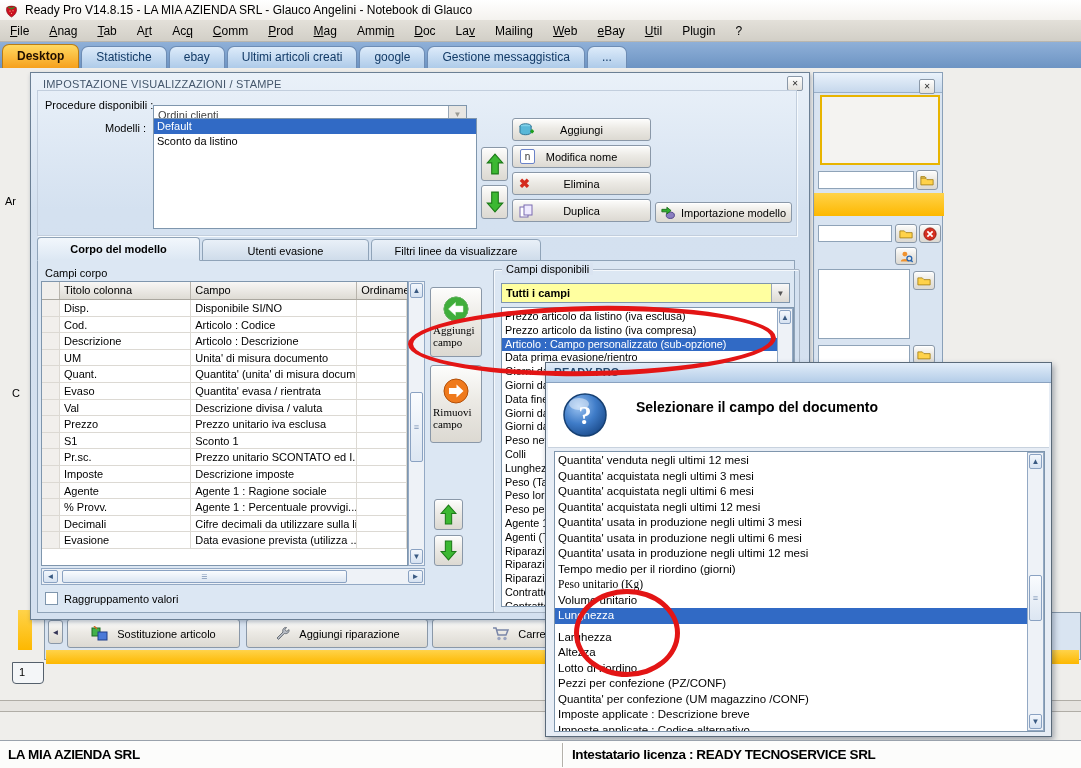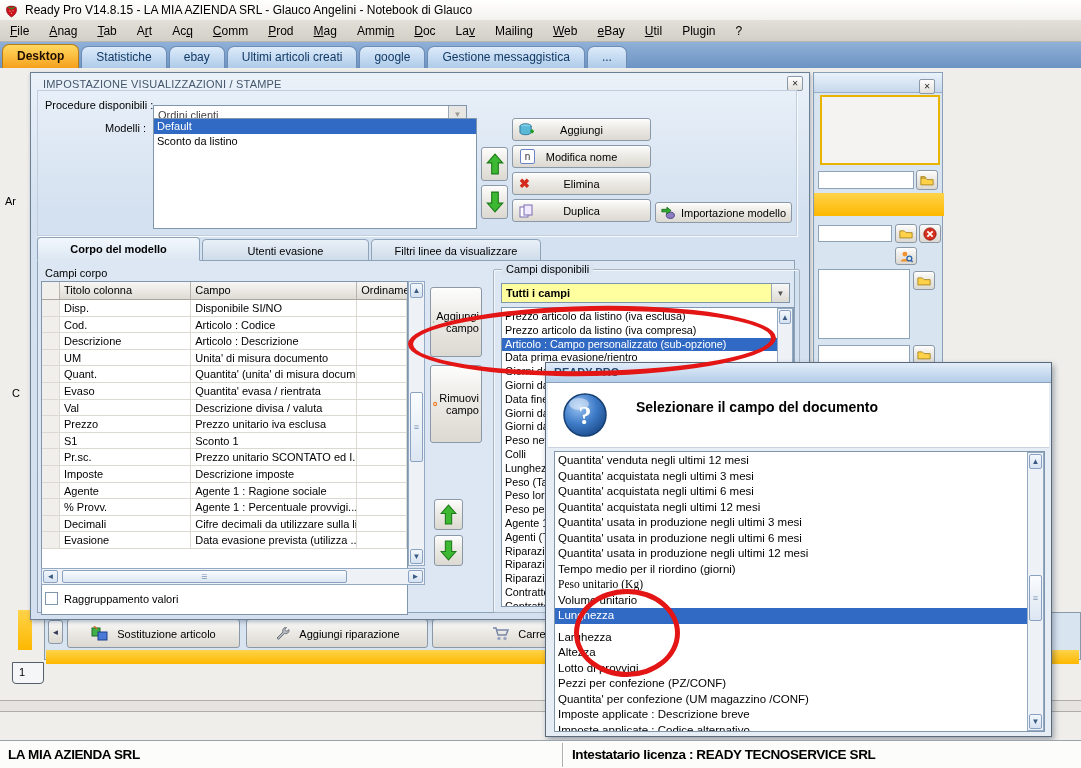--- a/index.html
+++ b/index.html
@@ -57,21 +57,21 @@
     border:1px solid #8fa3b8;border-radius:4px 4px 0 0;box-sizing:border-box;}
   .tabstrip .t.on{font-weight:bold;background:linear-gradient(#f2f7fc,#dce7f3);height:24px;border-bottom:1px solid #dce7f3;z-index:3;}
 
   .thead{background:linear-gradient(#f8f7f5,#dedbd4);border-bottom:1px solid #aaa79f;display:flex;box-sizing:border-box;}
   .thead div{border-right:1px solid #b8b4ac;padding:2px 4px;box-sizing:border-box;white-space:nowrap;overflow:hidden;}
   .trow{display:flex;height:16.6px;line-height:16.5px;box-sizing:border-box;}
   .trow div{border-right:1px solid #dcd9d3;border-bottom:1px solid #dcd9d3;padding:0 4px;box-sizing:border-box;
     white-space:nowrap;overflow:hidden;}
   .c0{width:18px;background:#f1efec;} .c1{width:132px;} .c2{width:167px;} .c3{width:50px;}
 
-  .transferbtn{flex-direction:row;gap:2px;padding:4px 2px;text-align:right;line-height:12px;}
+  .transferbtn{flex-direction:column;gap:2px;padding:4px 2px;text-align:left;line-height:12px;font-family:Liberation Serif, serif;}
 
   
   .rdlg{left:545px;top:362px;width:507px;height:375px;background:#e7edf5;border:1px solid #5a6a7a;
     box-shadow:2px 3px 6px rgba(30,45,70,.4);box-sizing:border-box;}
   .rtitle{position:absolute;left:0;top:0;width:100%;height:20px;background:linear-gradient(#e2edf9,#b4cde8);
     border-bottom:1px solid #8aa2c0;box-sizing:border-box;}
   .rtitle span{position:absolute;left:8px;top:3px;font-weight:bold;color:#274b70;font-size:11px;}
 
   
   .ann{border:5px solid #e31515;border-radius:50%;z-index:60;pointer-events:none;}
@@ -290,21 +290,21 @@
 
     <div class="tabstrip">
       <div class="t on abs" style="left:6px;top:164px;width:163px;">Corpo del modello</div>
       <div class="t abs" style="left:171px;top:166px;width:167px;">Utenti evasione</div>
       <div class="t abs" style="left:340px;top:166px;width:170px;">Filtri linee da visualizzare</div>
     </div>
     <div class="abs" style="left:6px;top:187px;width:758px;height:353px;border:1px solid #8fa3b8;background:#dce7f3;box-sizing:border-box;"></div>
 
     <span class="abs" style="left:14px;top:194px;">Campi corpo</span>
 
-    <div class="abs" style="left:10px;top:208px;width:367px;height:334px;background:#fff;border:1px solid #7f96ad;box-sizing:border-box;">
+    <div class="abs" style="left:10px;top:208px;width:367px;height:285px;background:#fff;border:1px solid #7f96ad;box-sizing:border-box;">
       <div class="thead" style="height:18px;">
         <div class="c0"></div>
         <div class="c1">Titolo colonna</div>
         <div class="c2">Campo</div>
         <div class="c3" style="border-right:none;">Ordinamen</div>
       </div>
       <div>
         <div class="trow">
             <div class="c0"></div>
             <div class="c1">Disp.</div>
@@ -507,21 +507,21 @@
         <div class="li" style="height:15.5px;line-height:15.5px;">Quantita' acquistata negli ultimi 12 mesi</div>
         <div class="li" style="height:15.5px;line-height:15.5px;">Quantita' usata in produzione negli ultimi 3 mesi</div>
         <div class="li" style="height:15.5px;line-height:15.5px;">Quantita' usata in produzione negli ultimi 6 mesi</div>
         <div class="li" style="height:15.5px;line-height:15.5px;">Quantita' usata in produzione negli ultimi 12 mesi</div>
         <div class="li" style="height:15.5px;line-height:15.5px;">Tempo medio per il riordino (giorni)</div>
         <div class="li" style="height:15.5px;line-height:15.5px;font-family:Liberation Serif, serif;">Peso unitario (Kg)</div>
         <div class="li" style="height:15.5px;line-height:15.5px;">Volume unitario</div>
         <div class="li sel" style="height:15.5px;line-height:15.5px;">Lunghezza</div>
         <div class="li" style="height:15.5px;line-height:15.5px;margin-top:6px;">Larghezza</div>
         <div class="li" style="height:15.5px;line-height:15.5px;">Altezza</div>
-        <div class="li" style="height:15.5px;line-height:15.5px;">Lotto di provvigi</div>
+        <div class="li" style="height:15.5px;line-height:15.5px;">Lotto di riordino</div>
         <div class="li" style="height:15.5px;line-height:15.5px;">Pezzi per confezione (PZ/CONF)</div>
         <div class="li" style="height:15.5px;line-height:15.5px;">Quantita' per confezione (UM magazzino /CONF)</div>
         <div class="li" style="height:15.5px;line-height:15.5px;">Imposte applicate : Descrizione breve</div>
         <div class="li" style="height:15.5px;line-height:15.5px;">Imposte applicate : Codice alternativo</div>
       </div>
       <div class="abs sb" style="right:0;top:0;width:17px;height:100%;">
         <div class="sbb up abs" style="left:1px;top:1px;width:13px;height:15px;"></div>
         <div class="sbthumb grip-v abs" style="left:1px;top:122px;width:13px;height:46px;"></div>
         <div class="sbb dn abs" style="left:1px;bottom:1px;width:13px;height:15px;"></div>
       </div>

